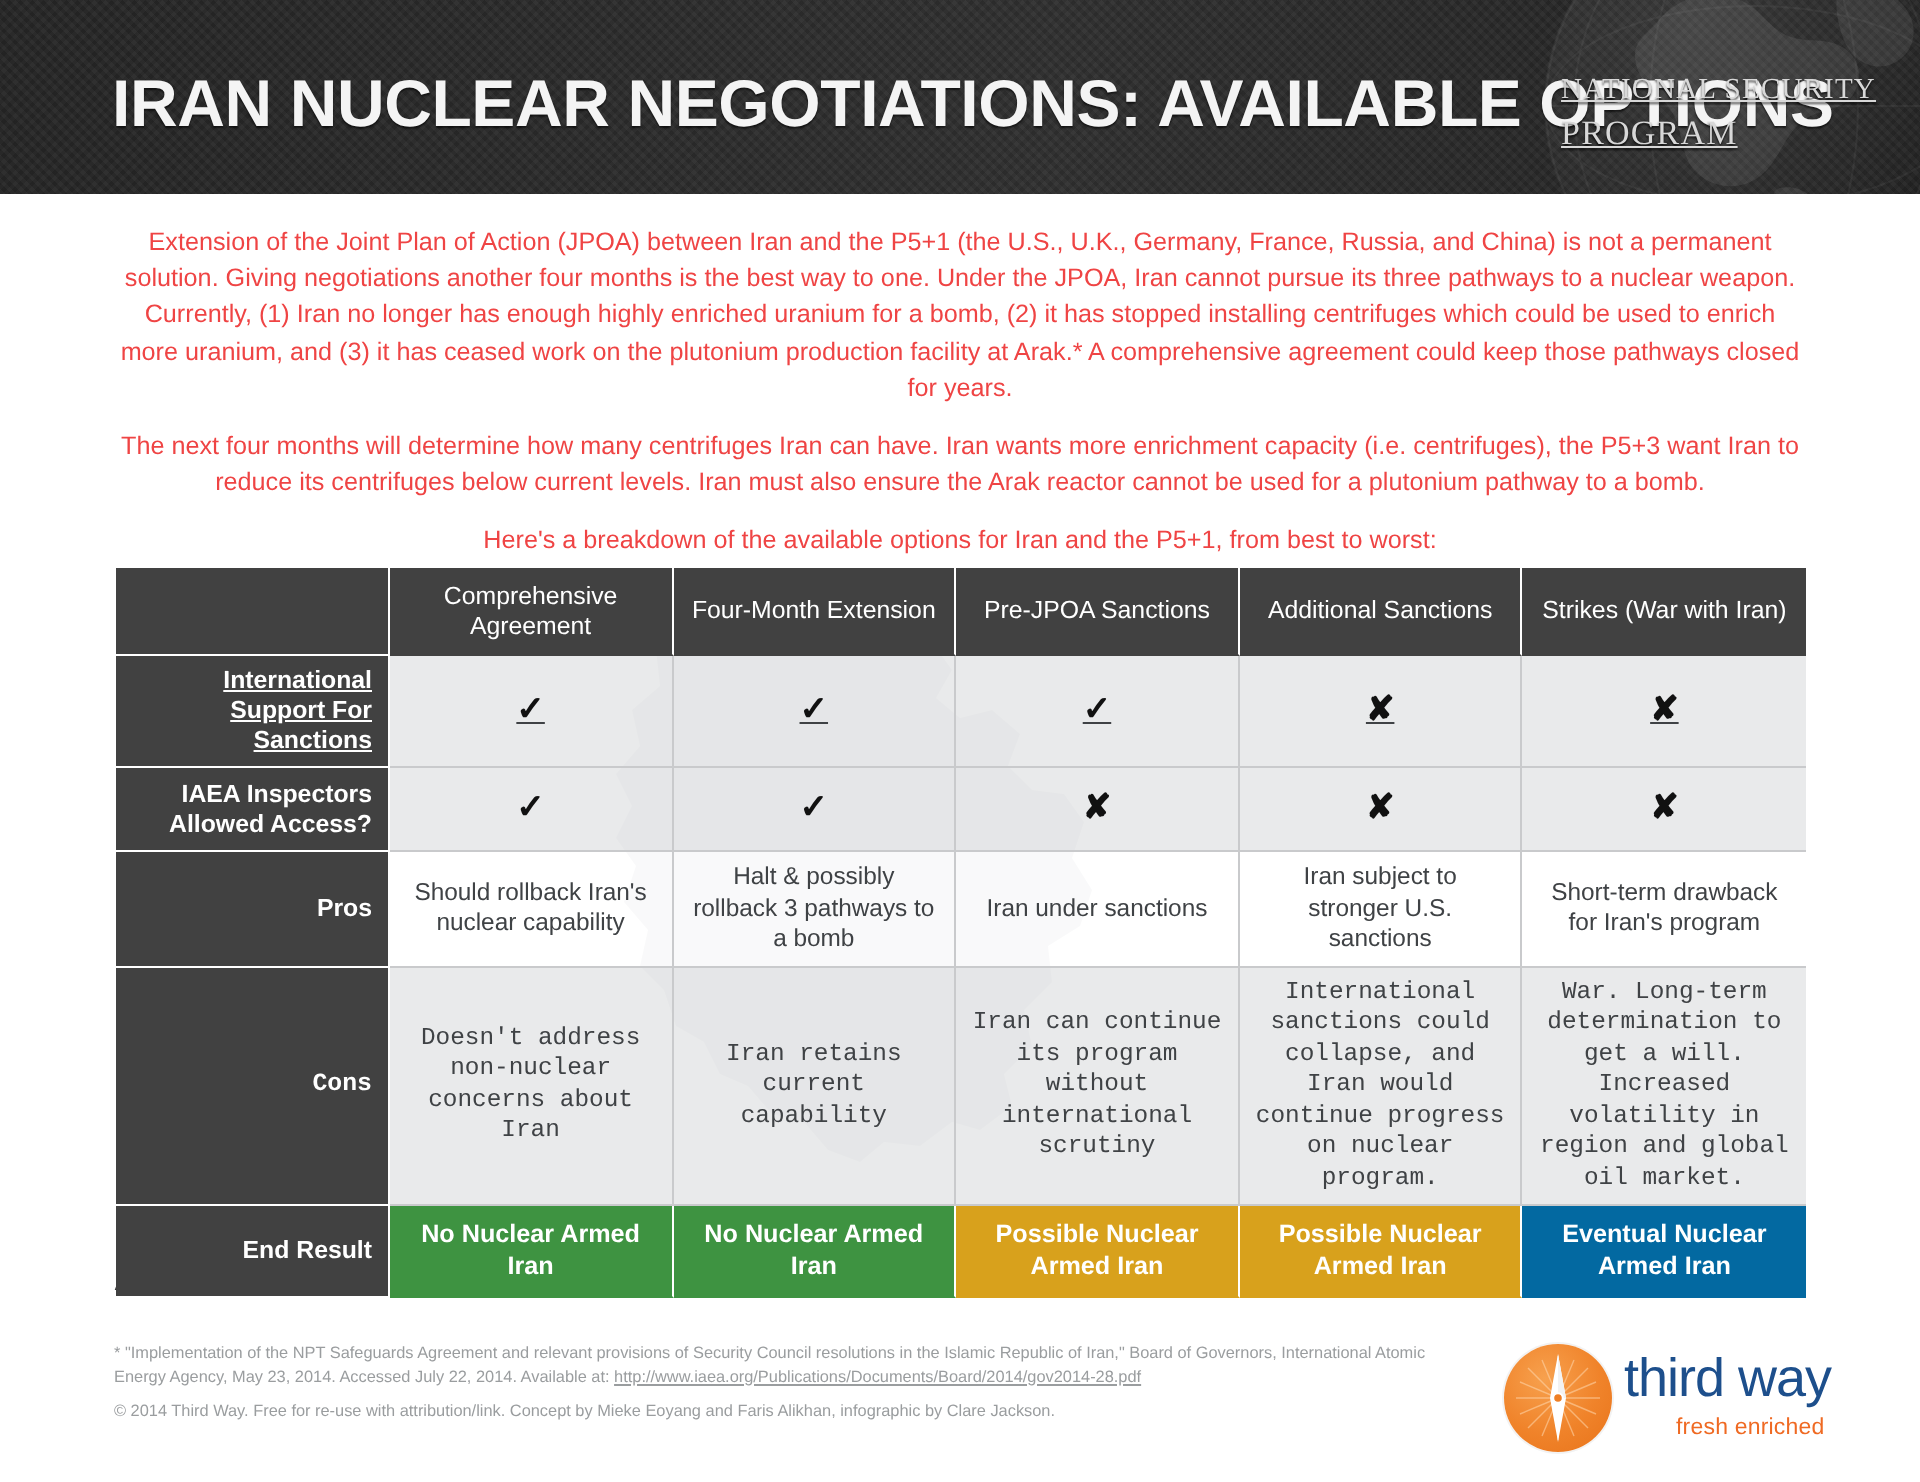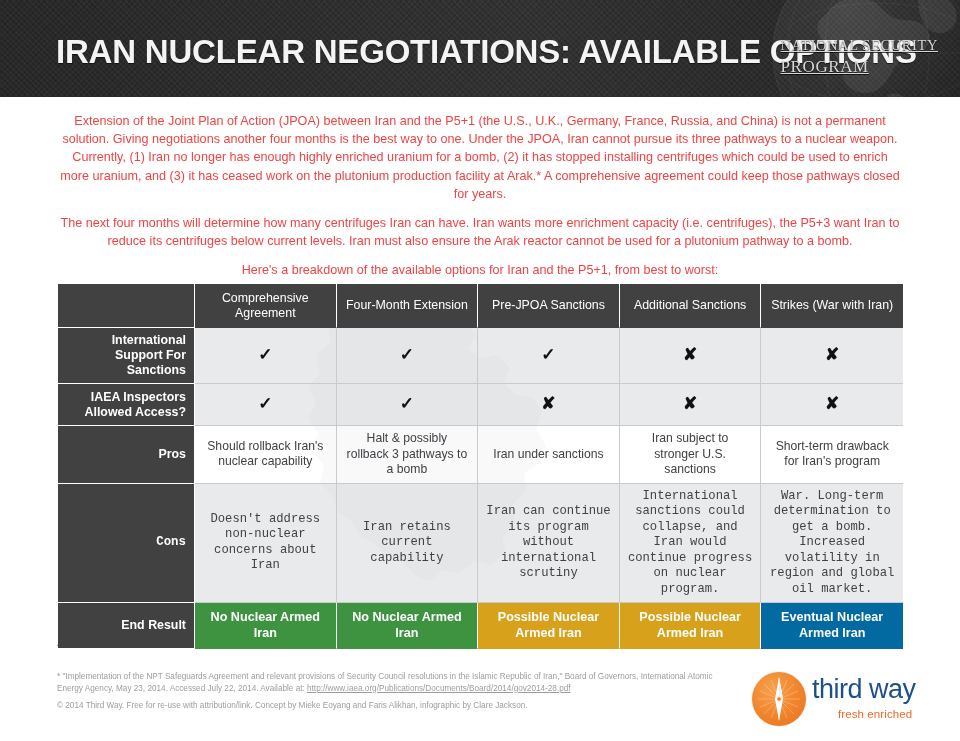--- a/index.html
+++ b/index.html
@@ -152,21 +152,21 @@
     font-weight: bold;
     font-size: 12.6px;
     line-height: 15.5px;
     text-align: center;
     border-right-color: #ffffff !important;
     border-bottom-color: transparent !important;
     margin-top: 22px;
   }
 
   
-  .r-support td, .r-support th { height: 42px; }
+  .r-support td, .r-support th { height: 42px; text-decoration: underline; }
   .r-time td, .r-time th { height: 34px; }
   .r-iaea td, .r-iaea th { height: 42px; }
   .r-pros td, .r-pros th { height: 46px; }
   .r-cons td, .r-cons th { height: 86px; font-family: Liberation Mono, monospace; }
   .r-end td, .r-end th { height: 46px; border-bottom: none; }
 
   
   .conclusion {
     position: absolute;
     left: 57px; top: 633px;
@@ -317,21 +317,21 @@
           <td class="cell plain">Iran subject to stronger U.S. sanctions</td>
           <td class="cell plain">Short-term drawback for Iran's program</td>
         </tr>
 
         <tr class="r-cons">
           <th class="lbl">Cons</th>
           <td class="cell shade">Doesn't address non-nuclear concerns about Iran</td>
           <td class="cell shade">Iran retains current capability</td>
           <td class="cell shade">Iran can continue its program without international scrutiny</td>
           <td class="cell shade">International sanctions could collapse, and Iran would continue progress on nuclear program.</td>
-          <td class="cell shade">War. Long-term determination to get a bomb. Increased volatility in region and global oil market.</td>
+          <td class="cell shade">War. Long-term determination to get a will. Increased volatility in region and global oil market.</td>
         </tr>
 
         <tr class="r-end">
           <th class="lbl">End Result</th>
           <td class="res" style="background-color: rgb(62, 147, 65);">No Nuclear Armed Iran</td>
           <td class="res" style="background-color: rgb(62, 147, 65);">No Nuclear Armed Iran</td>
           <td class="res" style="background-color: rgb(216, 161, 28);">Possible Nuclear Armed Iran</td>
           <td class="res" style="background-color: rgb(216, 161, 28);">Possible Nuclear Armed Iran</td>
           <td class="res" style="background-color: #0369a1;">Eventual Nuclear Armed Iran</td>
         </tr>

